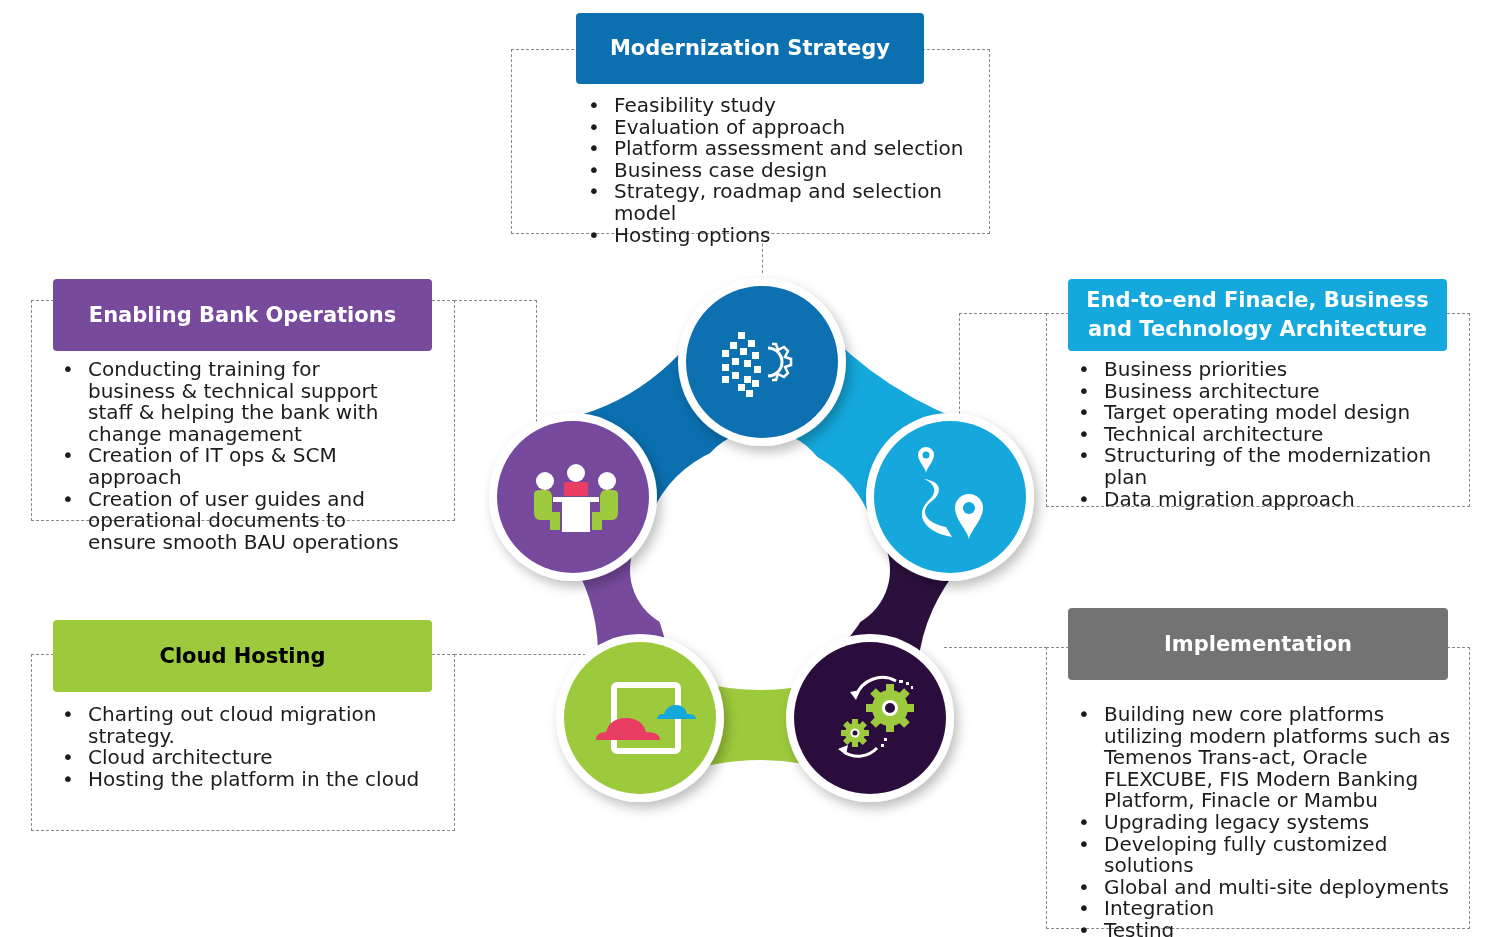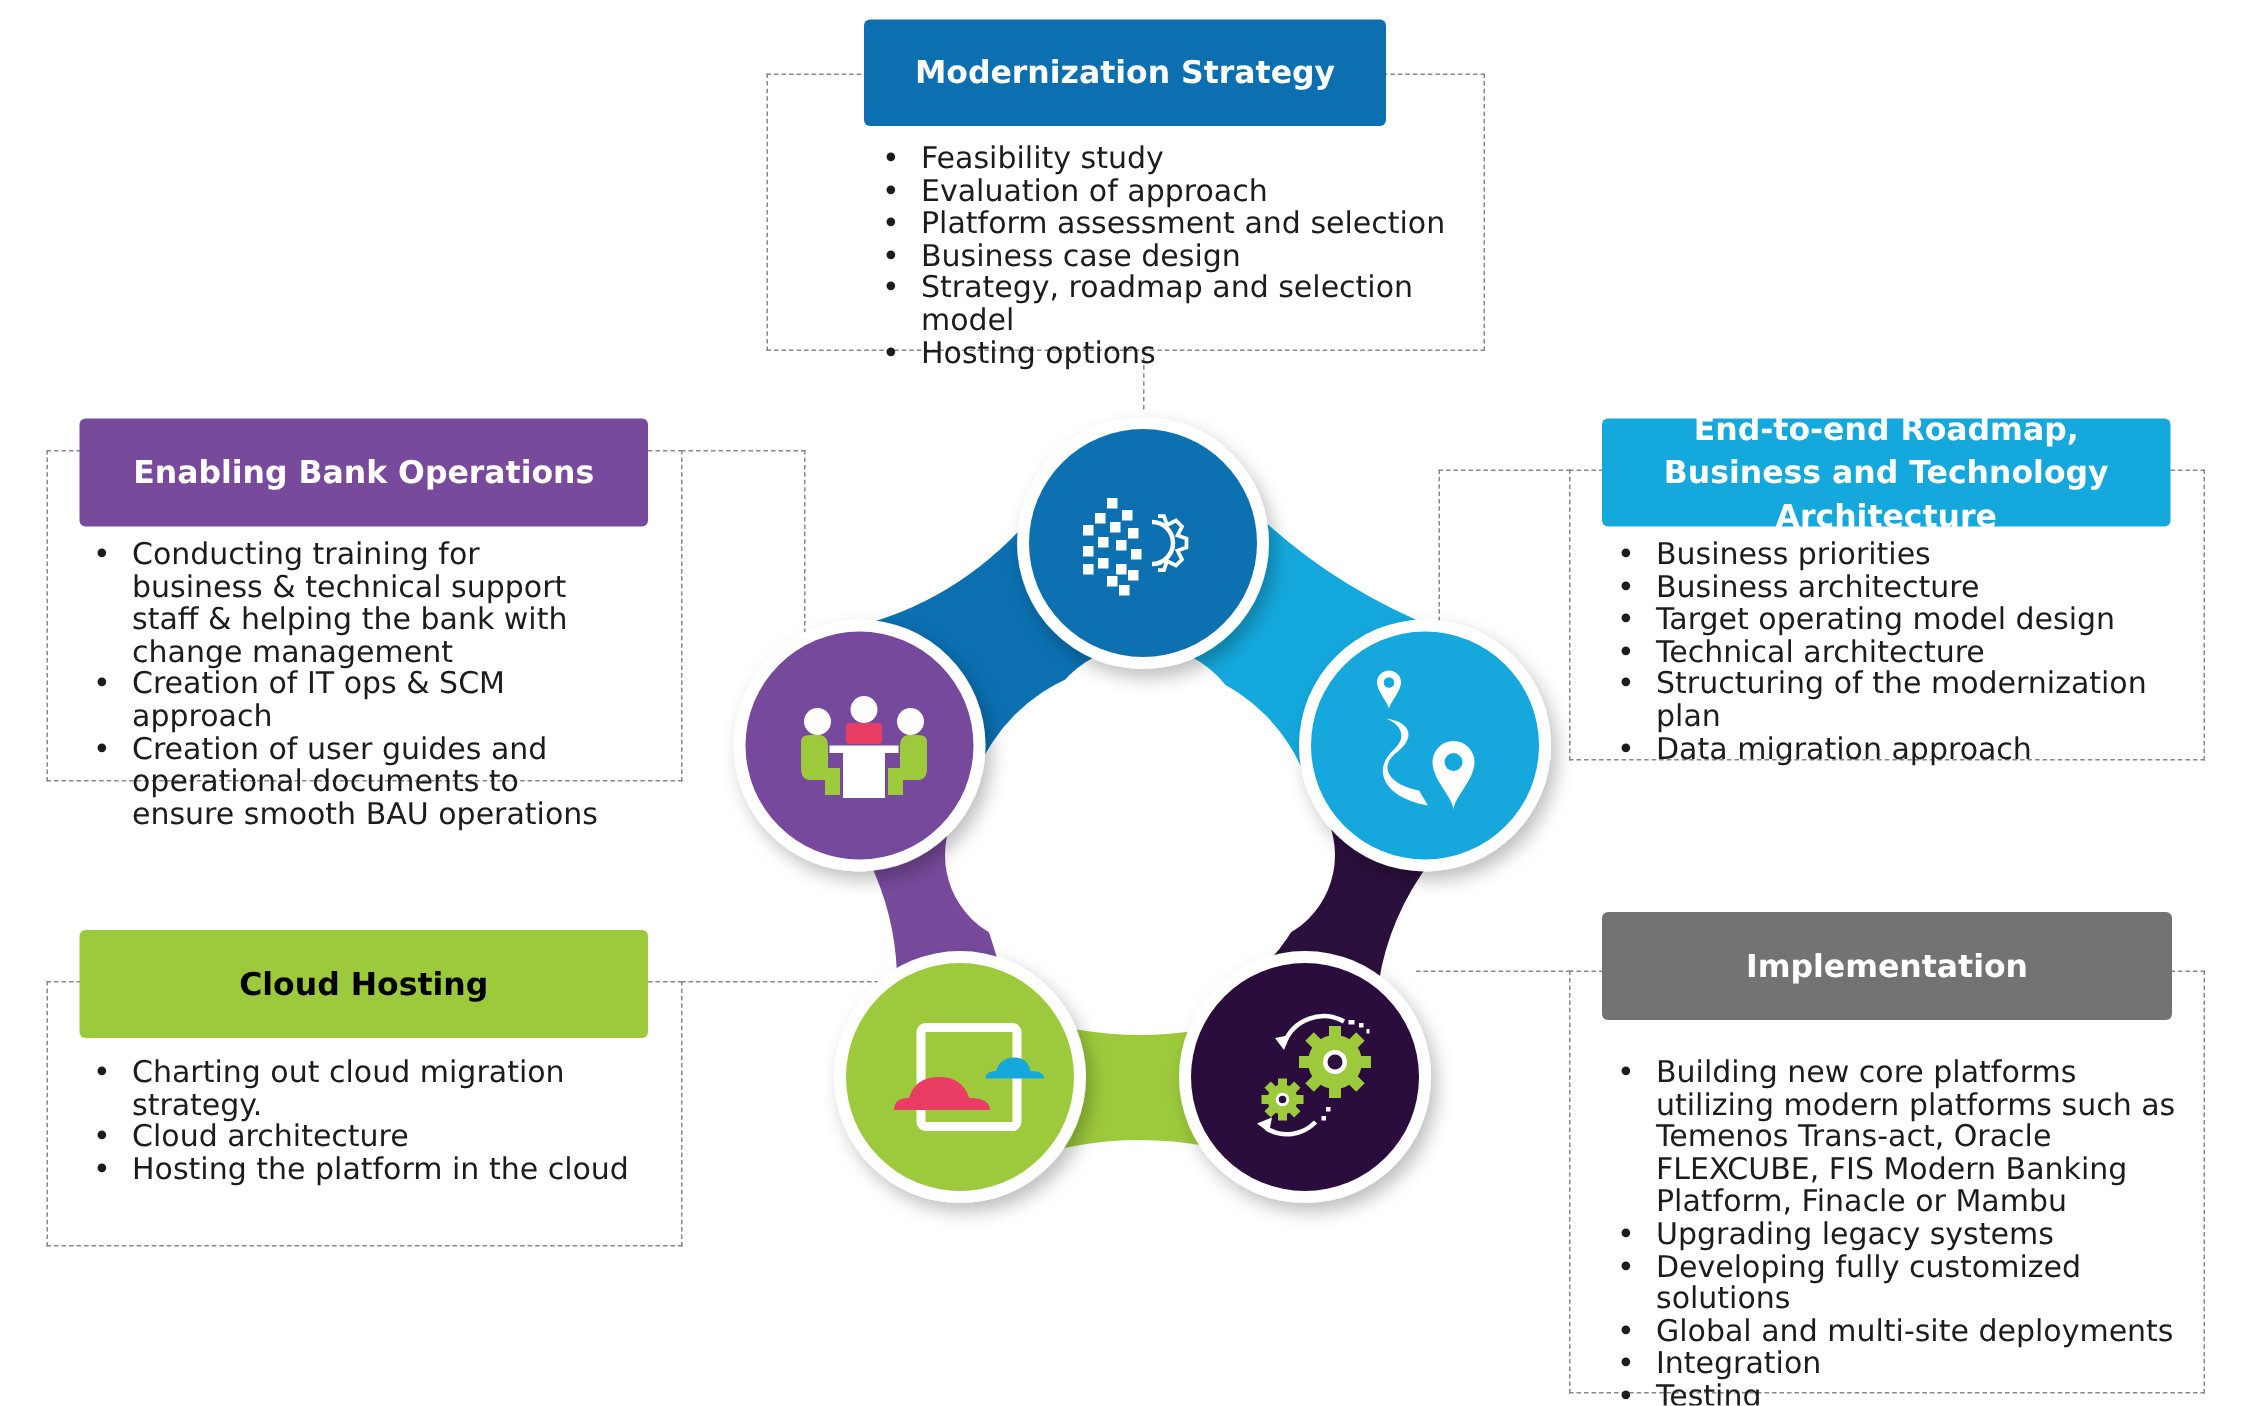--- a/index.html
+++ b/index.html
@@ -41,21 +41,21 @@
 <ul class="list" id="list-operations" style="left:60px; top:359px; width:345px;">
     <li>Conducting training for business &amp; technical support staff &amp; helping the bank with change management</li>
     <li>Creation of IT ops &amp; SCM approach</li>
     <li>Creation of user guides and operational documents to ensure smooth BAU operations</li>
   </ul>
 
 <div class="dash" style="left:1046px; top:313px; width:424px; height:194px;"></div>
 <div class="dline-h" style="left:959px; top:313px; width:88px;"></div>
 <div class="dline-v" style="left:959px; top:313px; height:106px;"></div>
 <div class="header" style="left:1068px; top:279px; width:379px; height:72px; background:#14a8dc; padding:0 14px;">
-  <span>End-to-end Roadmap, Business and Technology Architecture</span>
+  <span>End-to-end Finacle, Business and Technology Architecture</span>
 </div>
 <ul class="list" id="list-roadmap" style="left:1076px; top:359px; width:380px;">
     <li>Business priorities</li>
     <li>Business architecture</li>
     <li>Target operating model design</li>
     <li>Technical architecture</li>
     <li>Structuring of the modernization plan</li>
     <li>Data migration approach</li>
   </ul>
 

